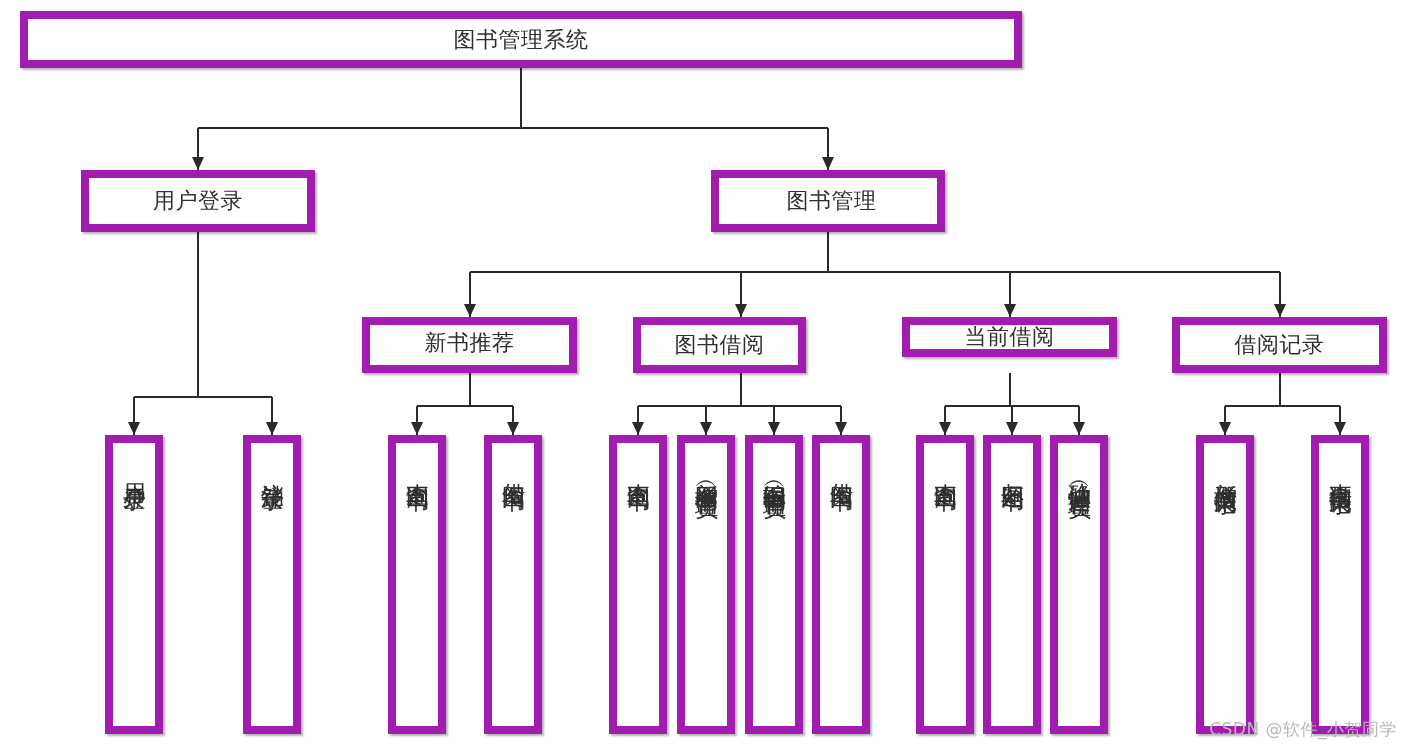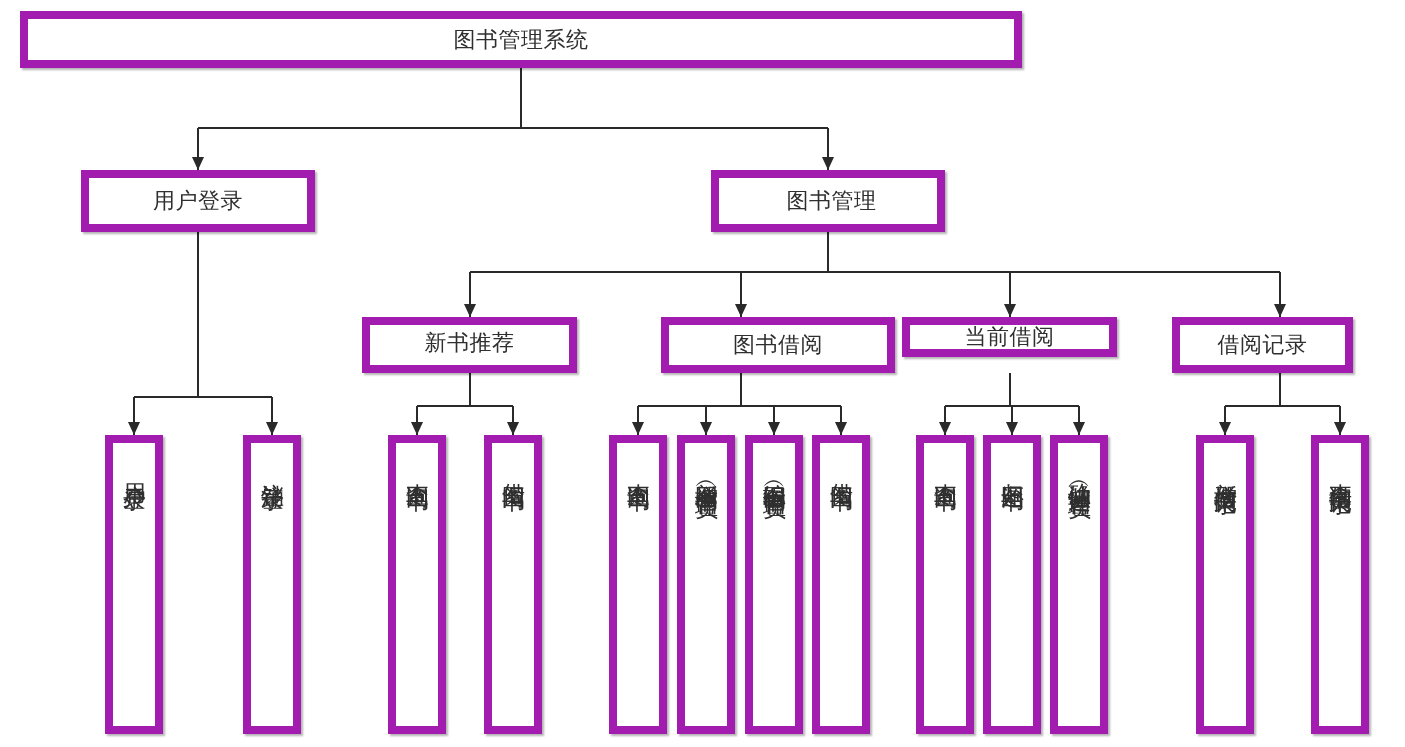--- a/index.html
+++ b/index.html
@@ -143,27 +143,27 @@
       </div>
       <div class="node-box" style="left: 81px; top: 170px; width: 234px; height: 62px;">
         <span class="node-label">用户登录</span>
       </div>
       <div class="node-box" style="left: 711px; top: 170px; width: 234px; height: 62px; padding-left: 7px;">
         <span class="node-label">图书管理</span>
       </div>
       <div class="node-box" style="left: 362px; top: 317px; width: 215px; height: 56px; font-family: Liberation Mono, monospace;">
         <span class="node-label">新书推荐</span>
       </div>
-      <div class="node-box" style="left: 633px; top: 317px; width: 234px; height: 56px; margin-left: 28px;">
+      <div class="node-box" style="left: 633px; top: 317px; width: 173px; height: 56px;">
         <span class="node-label">图书借阅</span>
       </div>
       <div class="node-box" style="left: 902px; top: 317px; width: 215px; height: 40px;">
         <span class="node-label">当前借阅</span>
       </div>
-      <div class="node-box" style="left: 1172px; top: 317px; width: 181px; height: 56px;">
+      <div class="node-box" style="left: 1172px; top: 317px; width: 215px; height: 56px;">
         <span class="node-label">借阅记录</span>
       </div>
       <div class="node-box vertical" style="left: 105px; top: 435px; width: 58px; height: 299px;">
         <span class="node-label">用户登录</span>
       </div>
       <div class="node-box vertical" style="left: 243px; top: 435px; width: 58px; height: 299px;">
         <span class="node-label">注销登录</span>
       </div>
       <div class="node-box vertical" style="left: 388px; top: 435px; width: 58px; height: 299px;">
         <span class="node-label">查询图书</span>
@@ -192,13 +192,14 @@
       <div class="node-box vertical" style="left: 1050px; top: 435px; width: 58px; height: 299px;">
         <span class="node-label">确认归还（管理员）</span>
       </div>
       <div class="node-box vertical" style="left: 1196px; top: 435px; width: 58px; height: 299px;">
         <span class="node-label">新增借阅记录</span>
       </div>
       <div class="node-box vertical" style="left: 1311px; top: 435px; width: 58px; height: 299px;">
         <span class="node-label">查询借阅记录</span>
       </div>
     </div>
+  <div id="watermark">CSDN @软件_小贺同学</div>
 </div>
 
 </body></html>

